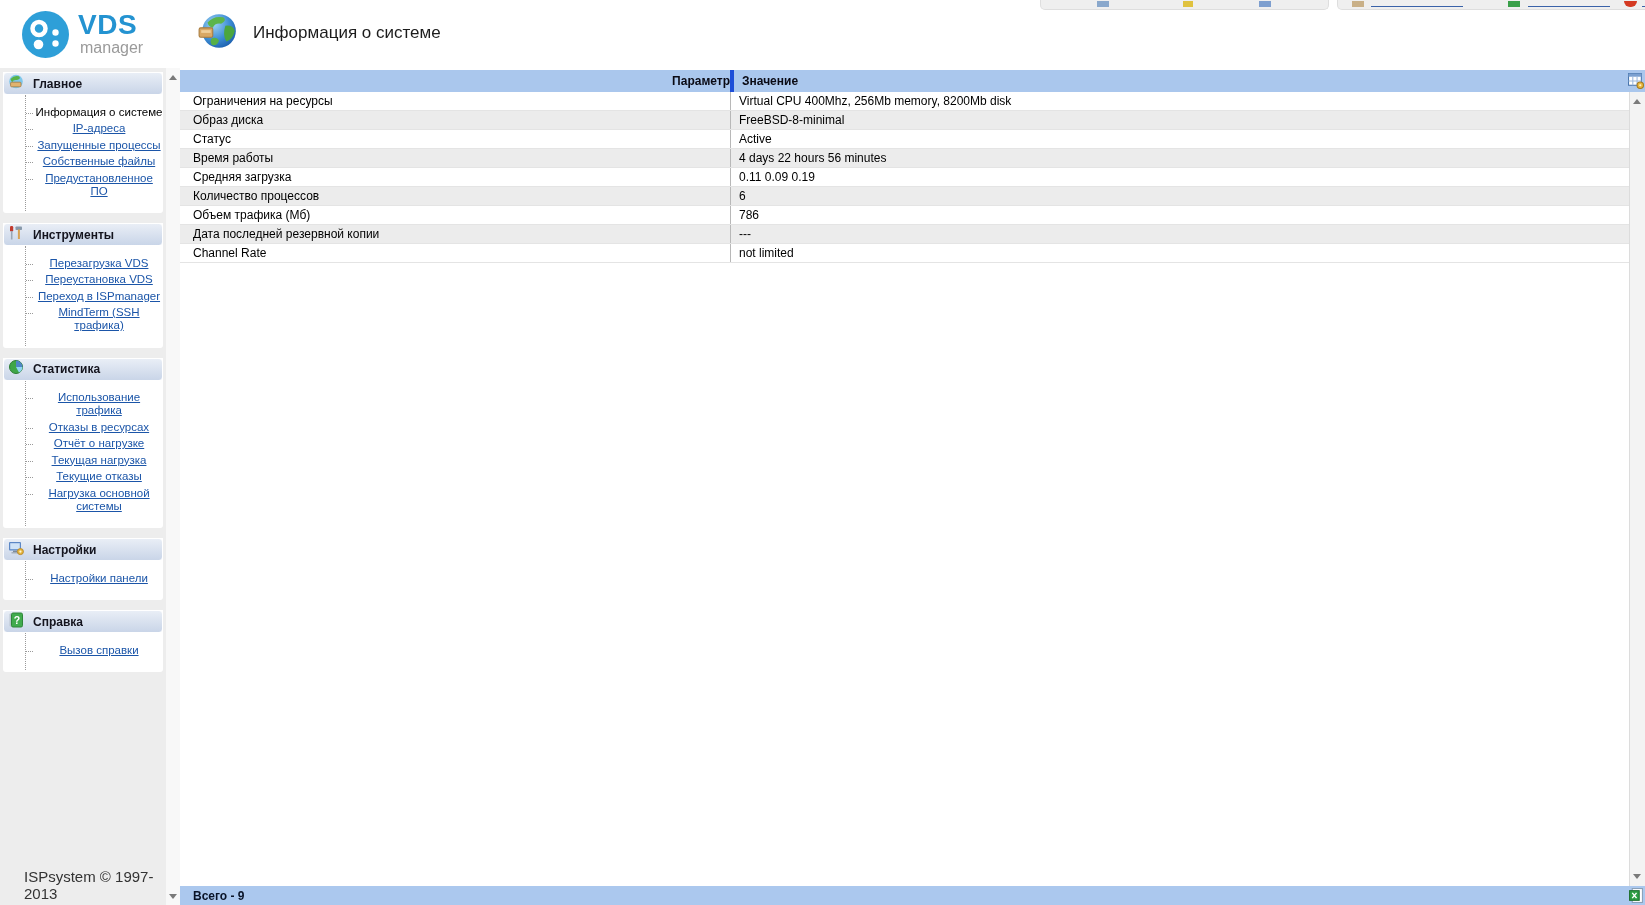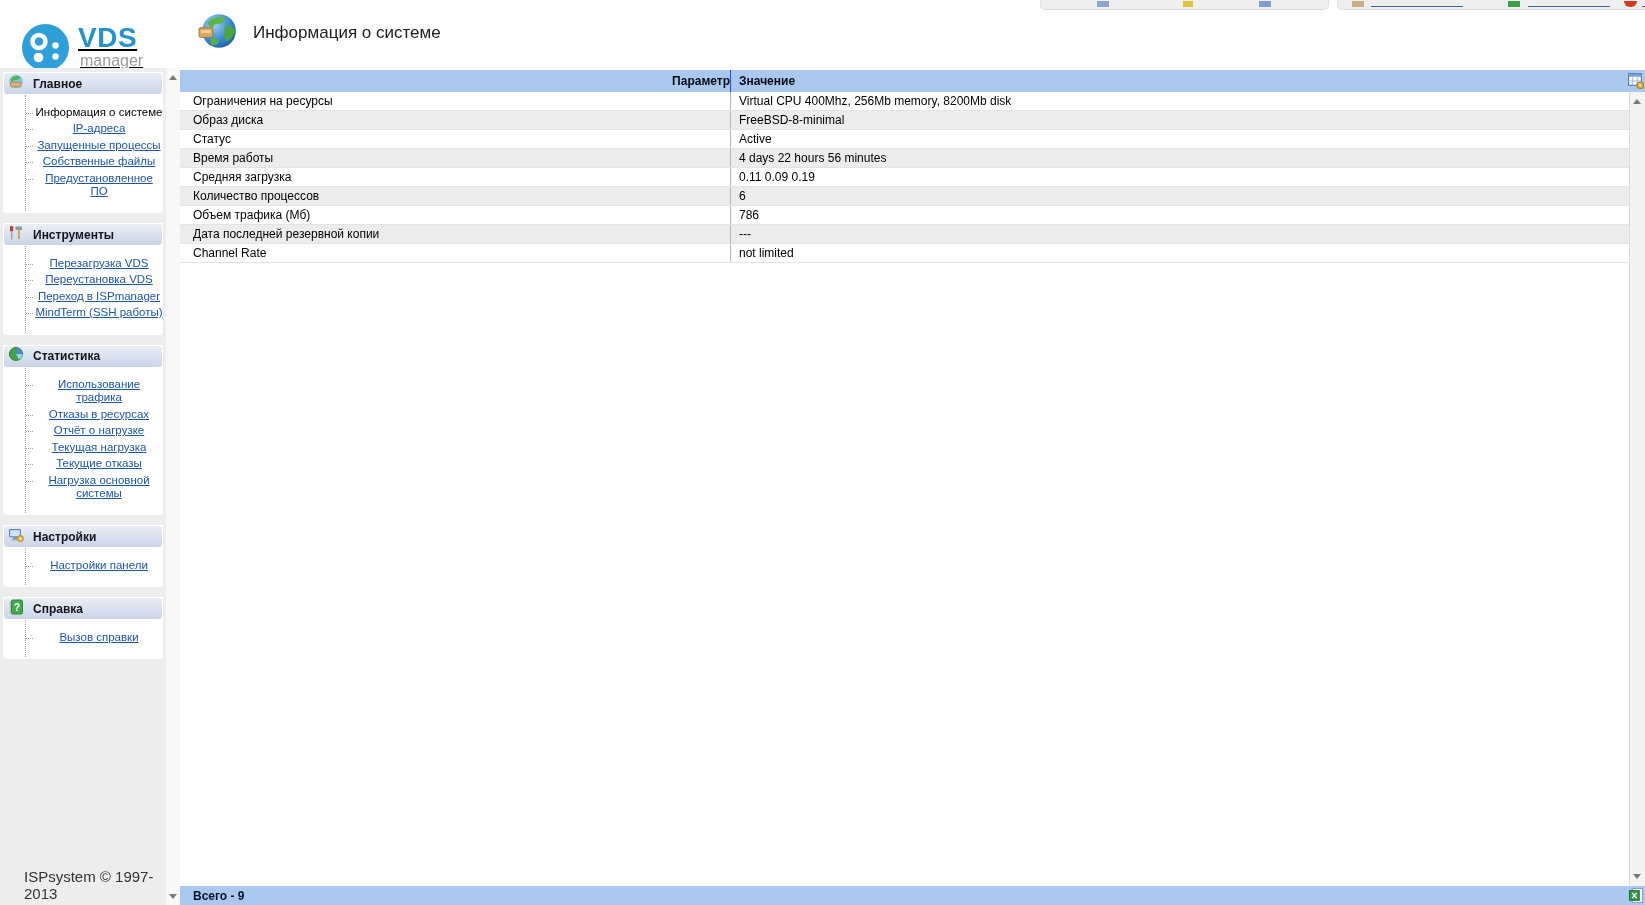--- a/index.html
+++ b/index.html
@@ -3,21 +3,21 @@
 <meta charset="utf-8">
 <style>
   html,body{margin:0;padding:0;}
   body{
     width:1645px;height:905px;overflow:hidden;position:relative;
     background:#fff;font-family:"Liberation Sans",sans-serif;color:#000;
     -webkit-font-smoothing:antialiased;
   }
   
   .header{position:absolute;top:0;left:0;width:100%;height:68px;background:#fff;}
-  .logo{position:absolute;left:22px;top:24px;display:flex;align-items:flex-start;cursor:pointer;text-decoration:underline;}
+  .logo{position:absolute;left:22px;top:11px;display:flex;align-items:flex-start;cursor:pointer;}
   .logo-text{margin-left:9px;line-height:1;}
   .logo-vds{font-size:28px;font-weight:bold;color:#2493d1;letter-spacing:0.5px;}
   .logo-manager{font-size:16px;color:#9a9a9a;margin-top:1px;margin-left:2px;}
   .page-head{position:absolute;left:197px;top:10px;display:flex;align-items:center;}
   .page-title{font-size:17px;color:#1c1c1c;margin-left:14px;}
   
   .sliver{position:absolute;top:0;height:9px;background:#efefef;border:1px solid #dedede;border-top:none;border-radius:0 0 5px 5px;}
   .sliver-1{left:1040px;width:287px;}
   .sliver-2{left:1337px;width:320px;}
   .sliver-ico{position:absolute;top:1px;height:6px;width:12px;}
@@ -33,21 +33,21 @@
   .side-item::before{content:"";position:absolute;left:0;top:7px;width:7px;border-top:1px dotted #9a9a9a;}
   .side-item a{color:#1b55a8;text-decoration:underline;cursor:pointer;}
   .side-item.current{color:#000;}
   .side-copy{position:absolute;left:24px;bottom:3px;font-size:15px;color:#333;}
   
   .side-scroll{position:absolute;top:68px;left:166px;width:14px;bottom:0;background:#f8f8f8;}
   
   .content{position:absolute;top:68px;left:180px;right:0;bottom:0;background:#fff;}
   .tbl-head{position:absolute;top:2px;left:0;right:0;height:22px;background:#aac7ed;display:flex;align-items:center;text-align:right;}
   .tbl-head .col-param{width:550px;padding-left:13px;box-sizing:border-box;font-size:12px;font-weight:bold;color:#0a0a14;}
-  .tbl-head .col-value{padding-left:8px;border-left:1px solid #1d4ed8;font-size:12px;font-weight:bold;color:#0a0a14;align-self:stretch;display:flex;align-items:center;flex:1;}
+  .tbl-head .col-value{padding-left:8px;border-left:4px solid #1d4ed8;font-size:12px;font-weight:bold;color:#0a0a14;align-self:stretch;display:flex;align-items:center;flex:1;}
   .tbl-settings{position:absolute;right:1px;top:3px;width:16px;height:16px;cursor:pointer;}
   .tbl-body{position:absolute;top:24px;left:0;right:15px;}
   .row{display:flex;height:18px;border-bottom:1px solid #e4e4e4;font-size:12px;}
   .row.alt{background:#ececec;}
   .cell-param{width:550px;padding-left:13px;box-sizing:border-box;display:flex;align-items:center;text-align:center;}
   .cell-value{flex:1;padding-left:8px;border-left:1px solid #b8b8b8;display:flex;align-items:center;}
   
   .content-scroll{position:absolute;top:24px;right:0;width:15px;bottom:19px;background:#f3f3f3;border-left:1px solid #dcdcdc;}
   .arr{width:0;height:0;margin:0 auto;}
   .arr-up{border-left:4px solid transparent;border-right:4px solid transparent;border-bottom:5px solid #7a7a7a;}
@@ -149,21 +149,21 @@
             <rect x="7.5" y="1.5" width="6.5" height="3.6" rx="0.8" fill="#8899aa"></rect>
             <rect x="9.9" y="4.5" width="2" height="9.5" fill="#d7a253"></rect>
           </svg>
         </span>
         <span class="sec-label">Инструменты</span>
       </div>
       <div class="sec-items">
         <div class="side-item"><a>Перезагрузка VDS</a></div>
         <div class="side-item"><a>Переустановка VDS</a></div>
         <div class="side-item"><a>Переход в ISPmanager</a></div>
-        <div class="side-item"><a>MindTerm (SSH работы)</a></div>
+        <div class="side-item"><a>MindTerm (SSH трафика)</a></div>
       </div>
     </div>
 
     <div class="side-section">
       <div class="sec-head">
         <span>
           <svg width="16" height="16" viewBox="0 0 16 16">
             <circle cx="8" cy="8" r="6.5" fill="#3fa648" stroke="#2c7d33"></circle>
             <path d="M8 8 L8 1.5 A6.5 6.5 0 0 1 14.5 8 Z" fill="#4f86c6"></path>
             <path d="M8 8 L14.5 8 A6.5 6.5 0 0 1 11 13.6 Z" fill="#8fd6f2"></path>

